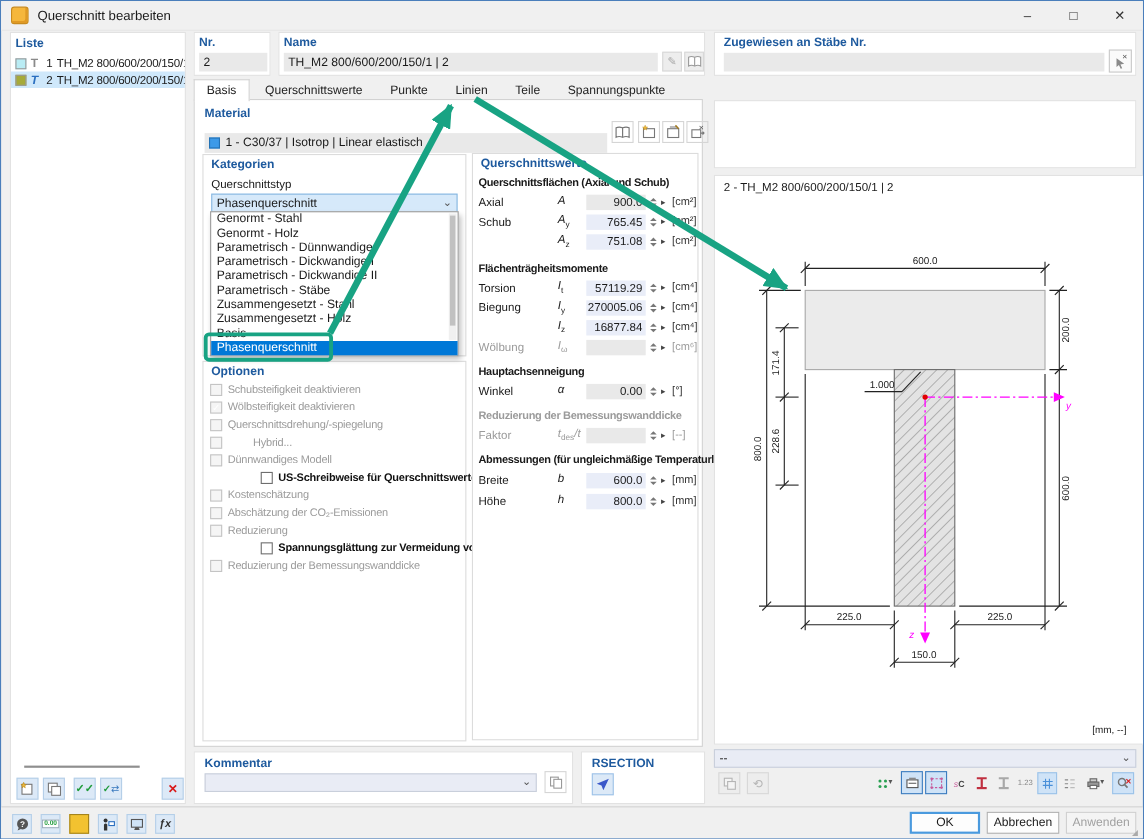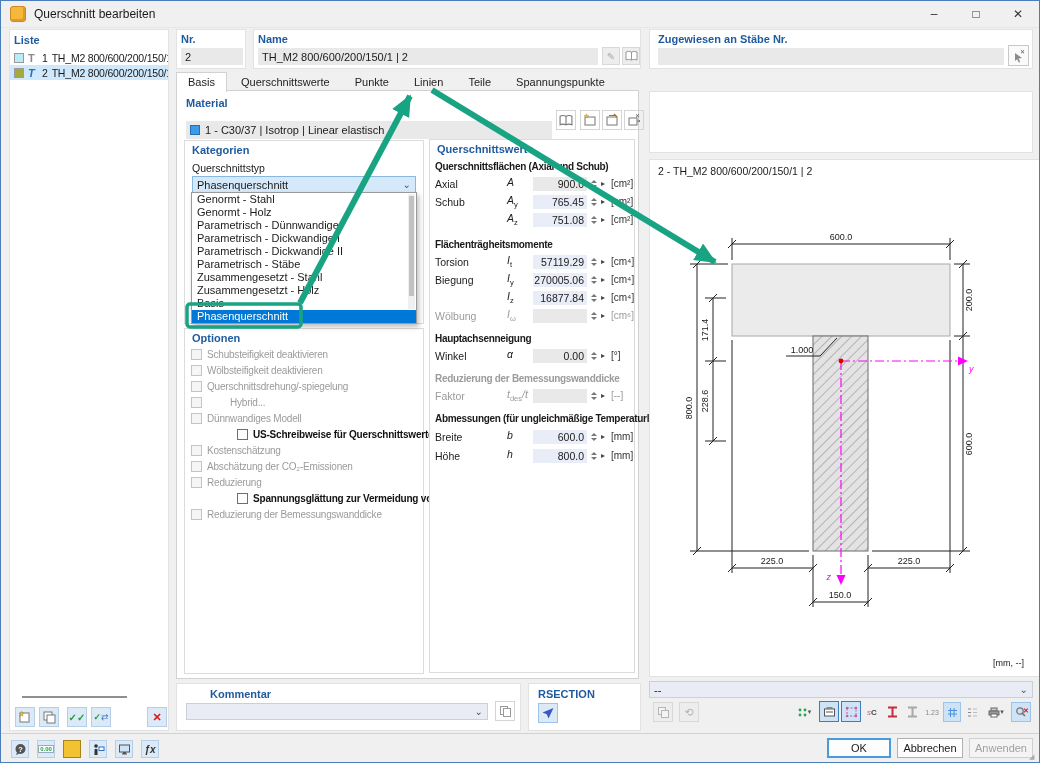--- a/index.html
+++ b/index.html
@@ -573,21 +573,21 @@
   </div>
   <div class="tbtn" style="left:1010px;top:701px;width:20px;background:#cfe3f7;border-color:#9cc3e8;">
     <svg width="13" height="13" viewBox="0 0 13 13">
       <circle cx="5" cy="5" r="3.2" fill="none" stroke="#777" stroke-width="1.3"></circle>
       <line x1="7.4" y1="7.4" x2="10" y2="10" stroke="#777" stroke-width="1.6"></line>
       <text x="8" y="7" font-size="7" font-weight="bold" fill="#d81a1a">✕</text>
     </svg>
   </div>
 
   <div class="box" style="left:175px;top:682px;width:345px;height:48px;">
-    <div class="lbl abs" style="left:9px;top:4px;margin-left:24px;">Kommentar</div>
+    <div class="lbl abs" style="left:9px;top:4px;">Kommentar</div>
     <div class="combo abs" style="left:9px;top:19px;width:302px;height:17px;background:#e9ecf5;border:1px solid #c9cfdb;">
       <span></span>
       <span class="chev">⌄</span>
     </div>
     <div class="tbtn plain" style="left:318px;top:17px;border:1px solid #d5d5d5;">
       <svg width="13" height="13" viewBox="0 0 13 13">
         <rect x="1.5" y="1.5" width="7" height="8" fill="#fff" stroke="#999"></rect>
         <rect x="4.5" y="3.5" width="7" height="8" fill="#fff" stroke="#999"></rect>
       </svg>
     </div>

